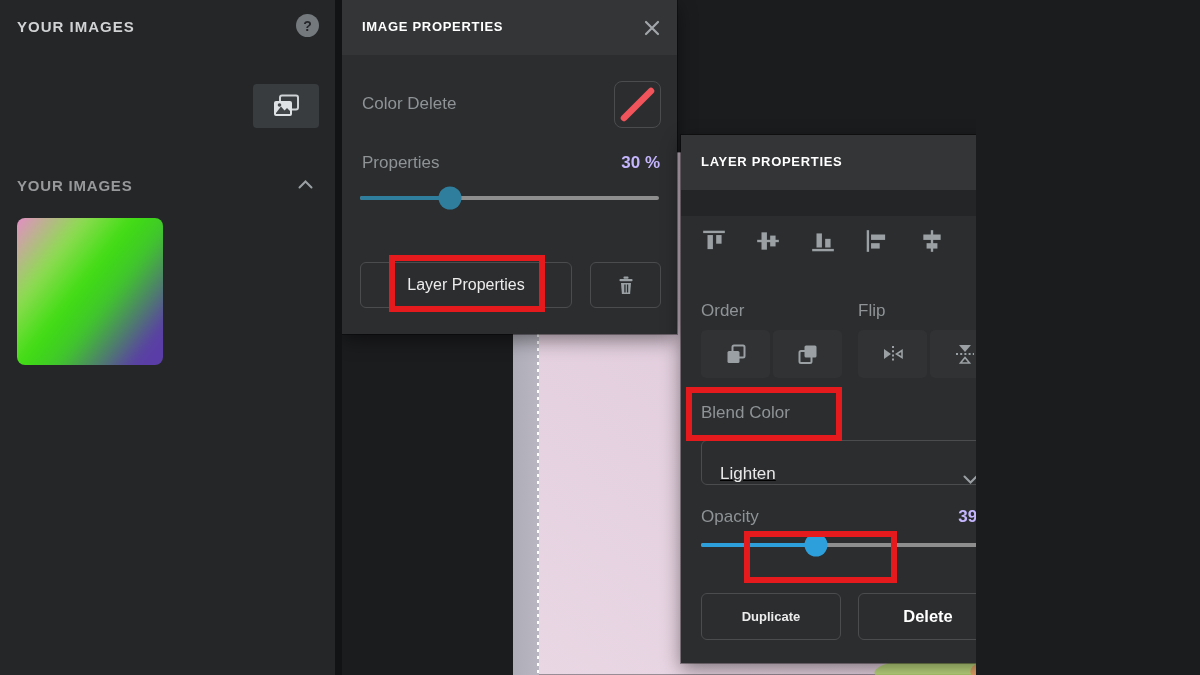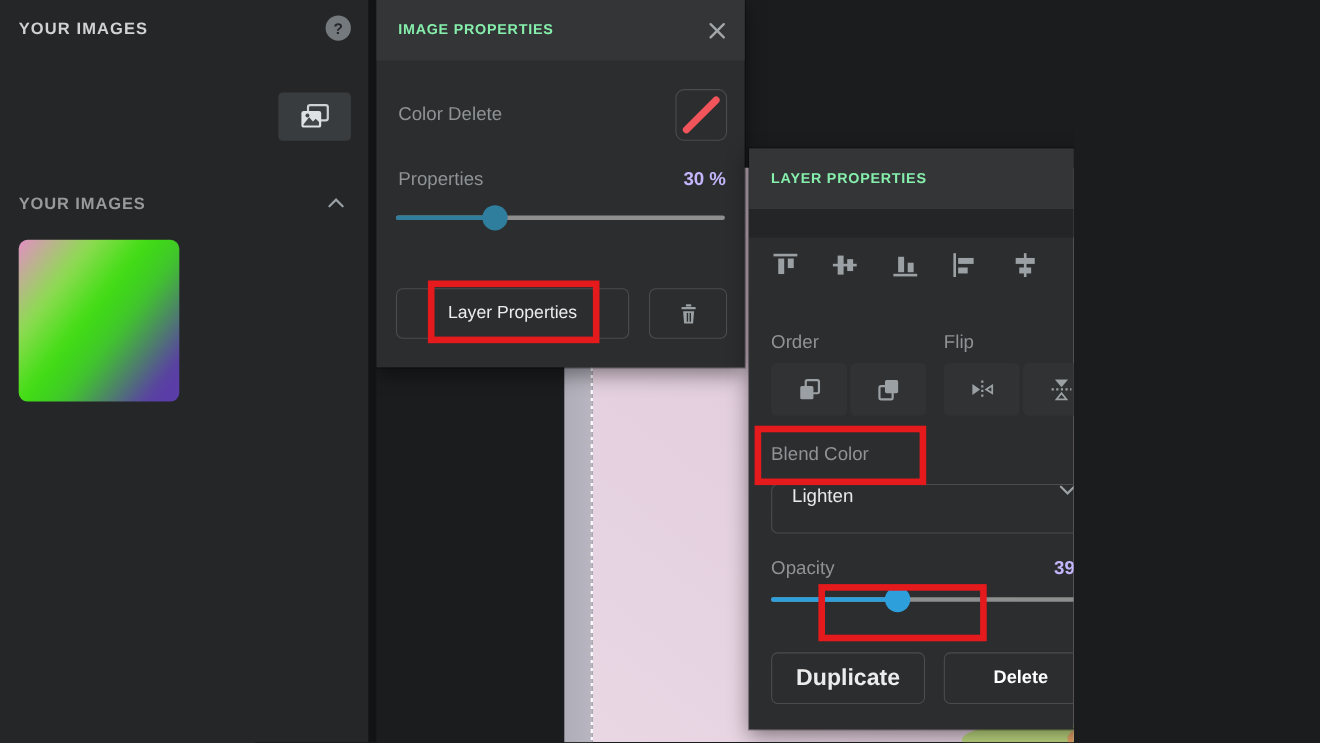--- a/index.html
+++ b/index.html
@@ -38,21 +38,21 @@
            overflow:hidden; cursor:pointer; }
   .thumb-grad { position:absolute; inset:-16px;
            background:linear-gradient(128deg,#ef83d4 6%,#8edc52 30%,#3fdd12 46%,#40c62c 58%,#5a3da6 82%);
            filter:blur(7px); }
 
   
   .panel { position:absolute; background:#2b2d2f; z-index:4;
            box-shadow:0 0 0 1px rgba(0,0,0,.35), 0 6px 18px rgba(0,0,0,.45); }
   .panel-header { position:absolute; left:0; top:0; width:100%; height:55px; background:#333537; }
   .panel-title { position:absolute; left:20px; top:19px; font-size:13px; font-weight:700;
-                 letter-spacing:.7px; color:#86efac; }
+                 letter-spacing:.7px; color:#ffffff; }
   .close-btn { position:absolute; right:14px; top:17px; width:22px; height:22px; display:flex;
                align-items:center; justify-content:center; cursor:pointer; background:none; border:none; }
   .lbl { font-size:17px; color:#8f9396; }
   .val { font-size:17px; font-weight:600; color:#c4b5fd; }
   .ghost-btn { background:transparent; border:1px solid #4a4c4e; border-radius:6px;
                font-family:inherit; cursor:pointer; }
 
   
   .slider { position:absolute; height:24px; cursor:pointer; }
   .slider .track { position:absolute; left:0; right:0; top:50%; height:4px; margin-top:-2px;
@@ -81,28 +81,28 @@
   .lp-gap { position:absolute; left:0; top:55px; width:100%; height:26px; background:#232527; }
   .align-row { position:absolute; left:20px; right:18px; top:88px; height:36px;
                display:flex; justify-content:space-between; align-items:center; }
   .align-ic { cursor:pointer; display:flex; align-items:center; }
   .lp-order-lbl { position:absolute; left:20px; top:166px; }
   .lp-flip-lbl  { position:absolute; left:177px; top:166px; }
   .sq-btn { position:absolute; top:195px; width:69px; height:48px; background:#303234; border:none;
             border-radius:5px; display:flex; align-items:center; justify-content:center; cursor:pointer; }
   .lp-blend-lbl { position:absolute; left:20px; top:268px; }
   .dropdown { position:absolute; left:20px; right:20px; top:305px; height:45px;
-              border:1px solid #4a4c4e; border-radius:6px; display:flex; align-items:flex-start;
-              padding:0 18px; cursor:pointer; justify-content:space-between; background:transparent; }
+              border:1px solid #4a4c4e; border-radius:6px; display:flex; align-items:flex-end;
+              padding:0 18px; cursor:pointer; justify-content:space-between; background:transparent;text-decoration:underline; }
   .dropdown .dd-val { font-size:17px; color:#e9e9e9; }
   .lp-op-lbl { position:absolute; left:20px; top:372px; }
   .lp-op-val { position:absolute; right:20px; top:372px; }
   .lp-slider { left:20px; right:20px; top:398px; }
   .lp-dup-btn { position:absolute; left:20px; top:458px; width:140px; height:47px;
-                font-size:21px; font-weight:700; color:#ececec; }
+                font-size:13px; font-weight:700; color:#ececec; }
   .lp-del-btn { position:absolute; left:177px; top:458px; width:140px; height:47px;
                 font-size:16.5px; font-weight:700; color:#ffffff; }
 
   
   .anno { position:absolute; border:6px solid #e51a1c; z-index:9; pointer-events:none; }
   .anno-layer-props { left:389px; top:255px; width:156px; height:57px; }
   .anno-blend { left:686px; top:387px; width:156px; height:54px; }
   .anno-opacity { left:744px; top:531px; width:153px; height:52px; }
 
   .ic { display:block; }

